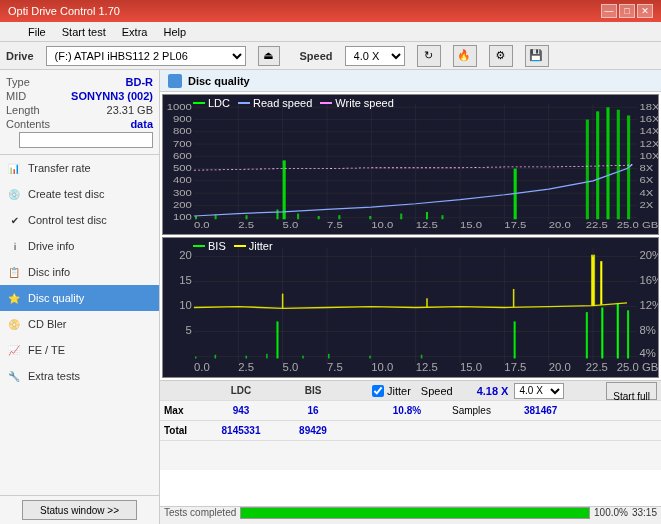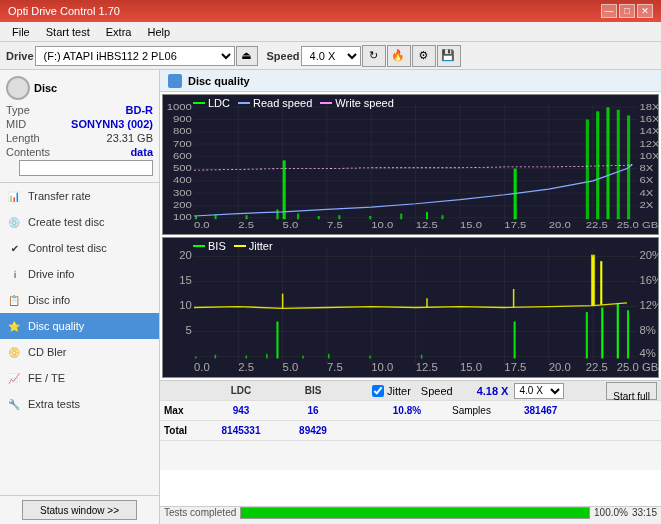--- a/index.html
+++ b/index.html
@@ -26,38 +26,38 @@
       display: flex; align-items: center; justify-content: center;
       cursor: pointer;
     }
 
     
     .menubar {
       background: #f0f0f0;
       height: 20px;
       display: flex;
       align-items: center;
-      padding: 0 4px;
+      padding: 0 20px;
       border-bottom: 1px solid #ccc;
     }
     .menu-item {
       padding: 2px 8px;
       cursor: pointer;
       color: #000;
     }
 
     
     .drivebar {
       background: #f0f0f0;
       height: 28px;
       display: flex;
       align-items: center;
       padding: 0 6px;
       border-bottom: 1px solid #ccc;
-      gap: 1px;
+      gap: 12px;
     }
     .drive-label { font-weight: bold; color: #333; }
     .drive-select {
       height: 20px;
       border: 1px solid #999;
       background: white;
       padding: 0 4px;
       min-width: 200px;
     }
     .drive-icon-btn {
@@ -353,24 +353,20 @@
   <div class="toolbar-btn">🔥</div>
   <div class="toolbar-btn">⚙</div>
   <div class="toolbar-btn">💾</div>
 </div>
 
 <div class="main">
 
   <div class="sidebar">
 
     <div class="disc-section">
-      <div class="disc-header">
-        <div class="disc-icon"></div>
-        <span class="disc-title">Disc</span>
-      </div>
       <div class="disc-row">
         <span class="disc-key">Type</span>
         <span class="disc-val">BD-R</span>
       </div>
       <div class="disc-row">
         <span class="disc-key">MID</span>
         <span class="disc-val">SONYNN3 (002)</span>
       </div>
       <div class="disc-row">
         <span class="disc-key">Length</span>

